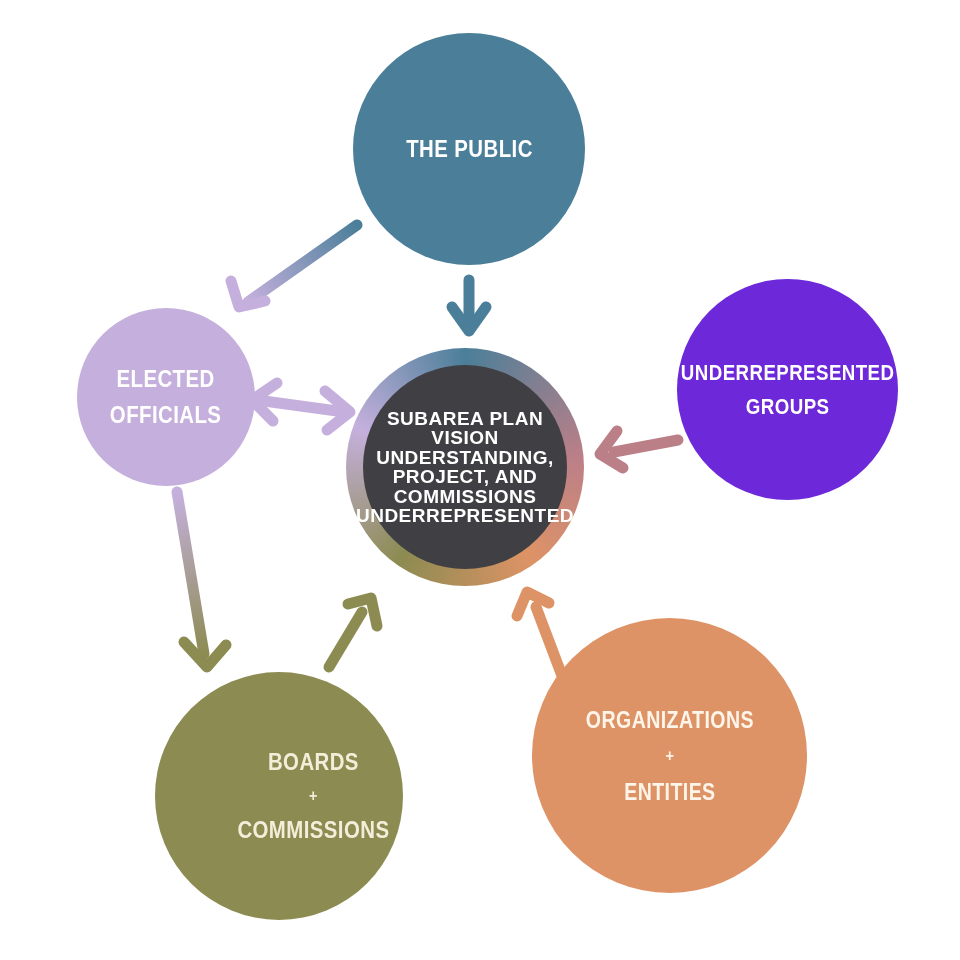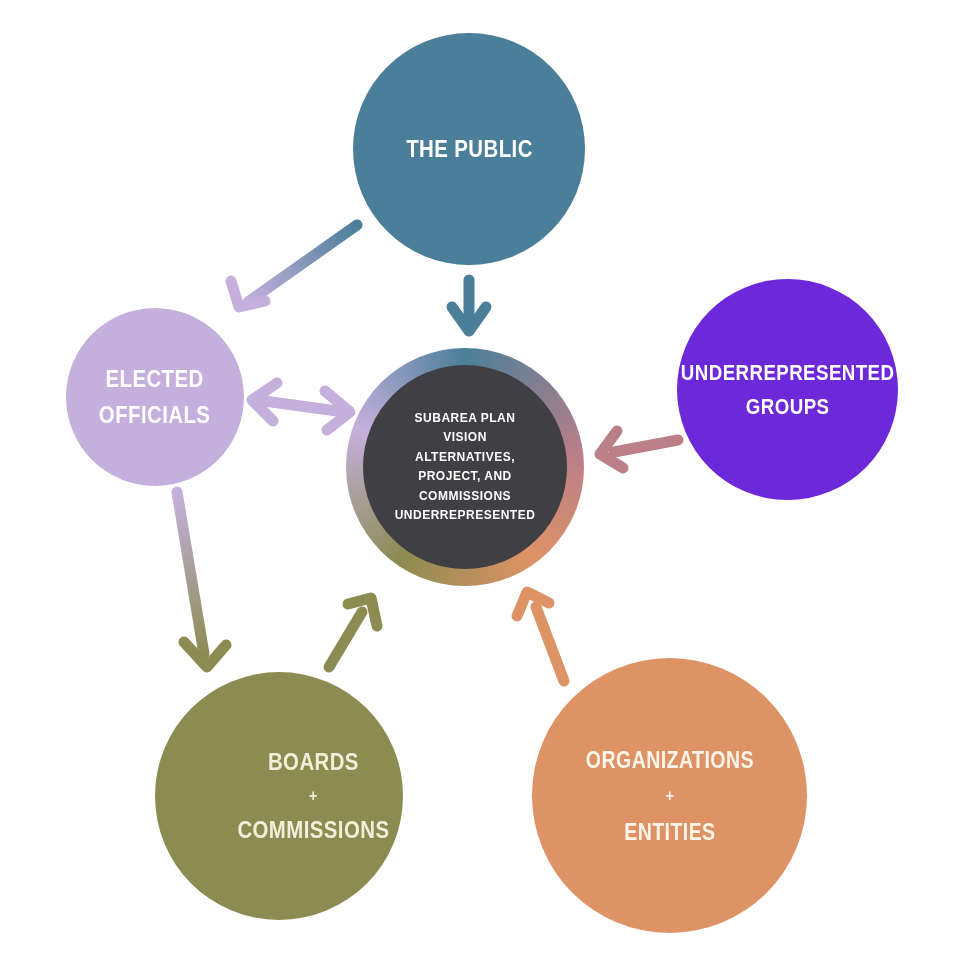--- a/index.html
+++ b/index.html
@@ -16,46 +16,46 @@
     display:flex;flex-direction:column;align-items:center;justify-content:center;
     text-align:center;font-weight:700;color:#ffffff;
     transform:scaleX(0.85);letter-spacing:0.5px;white-space:nowrap;
   }
   .line{display:block;}
   .plus{font-size:17px;line-height:inherit;}
 
   #node-public{left:353px;top:33px;width:232px;height:232px;background:#4b7f99;}
   #node-public .label{font-size:24px;}
 
-  #node-elected{left:66px;top:308px;width:178px;height:178px;background:#c5b0dd;}
+  #node-elected{left:77px;top:308px;width:178px;height:178px;background:#c5b0dd;}
   #node-elected .label{font-size:24px;line-height:36px;}
 
   #node-underrep{left:677px;top:279px;width:221px;height:221px;background:#6d28d9;}
   #node-underrep .label{font-size:22px;line-height:34px;}
 
   #node-boards{left:155px;top:672px;width:248px;height:248px;background:#8c8b51;justify-content:flex-end;}
   #node-boards .label{font-size:24px;line-height:34px;color:#f3eed9;}
 
-  #node-orgs{left:532px;top:658px;width:275px;height:275px;background:#de9366;}
+  #node-orgs{left:532px;top:618px;width:275px;height:275px;background:#de9366;}
   #node-orgs .label{font-size:23px;line-height:36px;color:#fdf5e9;}
 
   #center-ring{
     position:absolute;left:346px;top:348px;width:238px;height:238px;border-radius:50%;
     background:conic-gradient(from 0deg,
       #4b7f99 0deg, #bb7f88 85deg, #de9366 145deg,
       #8c8b51 215deg, #c5b0dd 290deg, #4b7f99 360deg);
   }
   #center-core{
     position:absolute;inset:17px;border-radius:50%;background:#404044;
     display:flex;align-items:center;justify-content:center;
   }
   #center-core .label{
     display:flex;flex-direction:column;align-items:center;justify-content:center;
     text-align:center;font-weight:700;color:#ffffff;
-    font-size:12px;line-height:19.5px;letter-spacing:0.5px;white-space:nowrap;
+    font-size:19px;line-height:19.5px;letter-spacing:0.5px;white-space:nowrap;
   }
 </style>
 </head>
 <body>
 
 <div class="stage">
 
   <svg class="arrow-layer" viewBox="0 0 960 960" fill="none" stroke-linecap="round" stroke-linejoin="round">
     <defs>
       <linearGradient id="grad-public-elected" gradientUnits="userSpaceOnUse" x1="357" y1="225" x2="247" y2="302">
@@ -139,21 +139,21 @@
       <span class="line plus">+</span>
       <span class="line">ENTITIES</span>
     </div>
   </div>
 
   <div id="center-ring">
     <div id="center-core">
       <div class="label">
         <span class="line">SUBAREA PLAN</span>
         <span class="line">VISION</span>
-        <span class="line">ALTERNATIVES,</span>
+        <span class="line">UNDERSTANDING,</span>
         <span class="line">PROJECT, AND</span>
         <span class="line">COMMISSIONS</span>
         <span class="line">UNDERREPRESENTED</span>
       </div>
     </div>
   </div>
 
 </div>
 
 </body></html>

